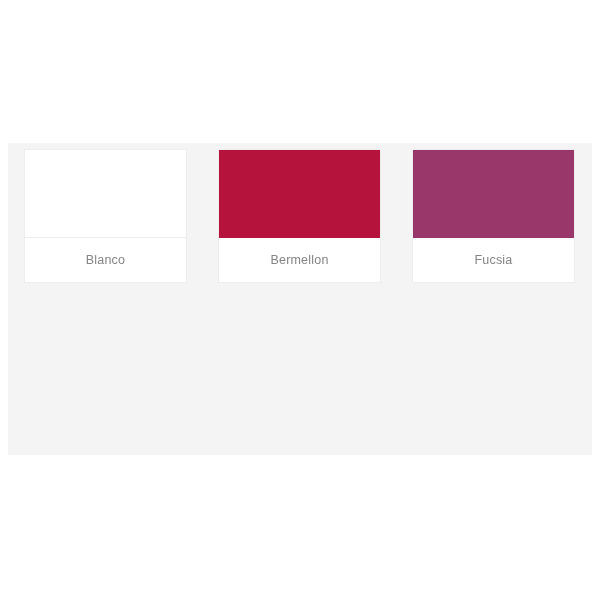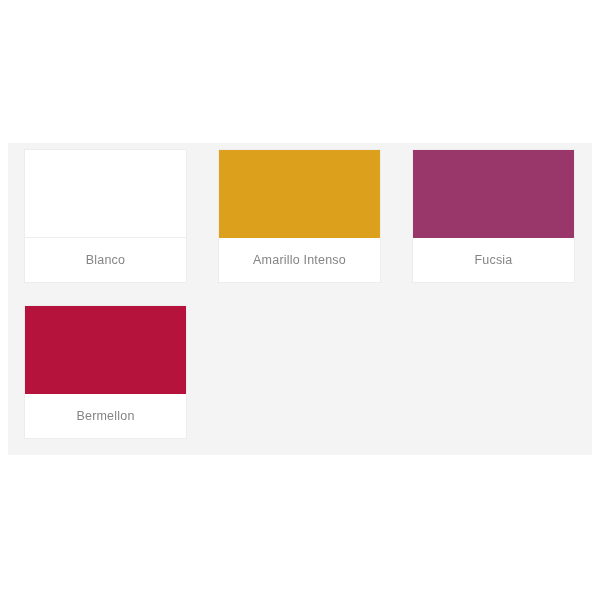--- a/index.html
+++ b/index.html
@@ -77,26 +77,22 @@
 <body>
 
 <div id="app">
   <div id="swatch-panel">
     <div id="swatch-grid">
         <div class="swatch-card is-white">
           <div class="swatch-color" style="background: rgb(255, 255, 255);"></div>
           <div class="swatch-label">Blanco</div>
         </div>
         <div class="swatch-card">
-          <div class="swatch-color" style="background: rgb(221, 160, 28);"></div>
-          <div class="swatch-label">Amarillo Intenso</div>
+          <div class="swatch-color" style="background: rgb(181, 18, 60);"></div>
+          <div class="swatch-label">Bermellon</div>
         </div>
         <div class="swatch-card">
           <div class="swatch-color" style="background: rgb(153, 55, 107);"></div>
           <div class="swatch-label">Fucsia</div>
-        </div>
-        <div class="swatch-card">
-          <div class="swatch-color" style="background: rgb(181, 18, 60);"></div>
-          <div class="swatch-label">Bermellon</div>
         </div>
       </div>
   </div>
 </div>
 
 </body></html>

